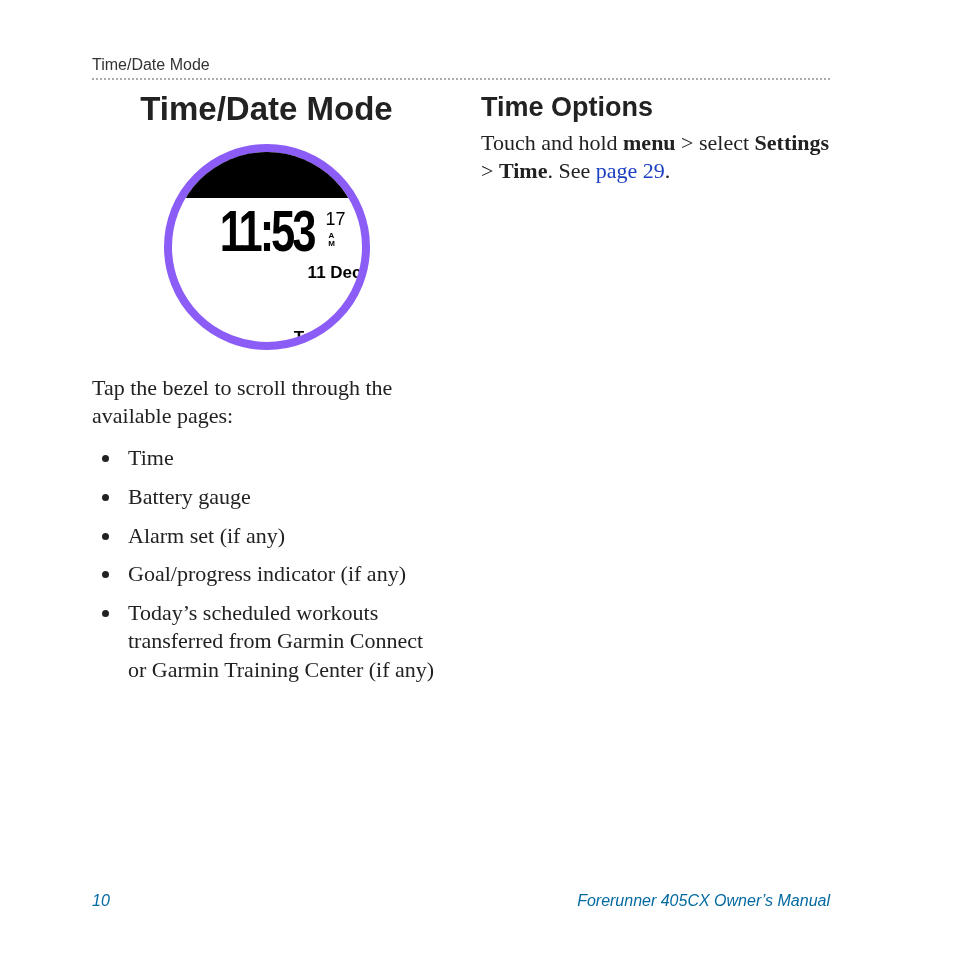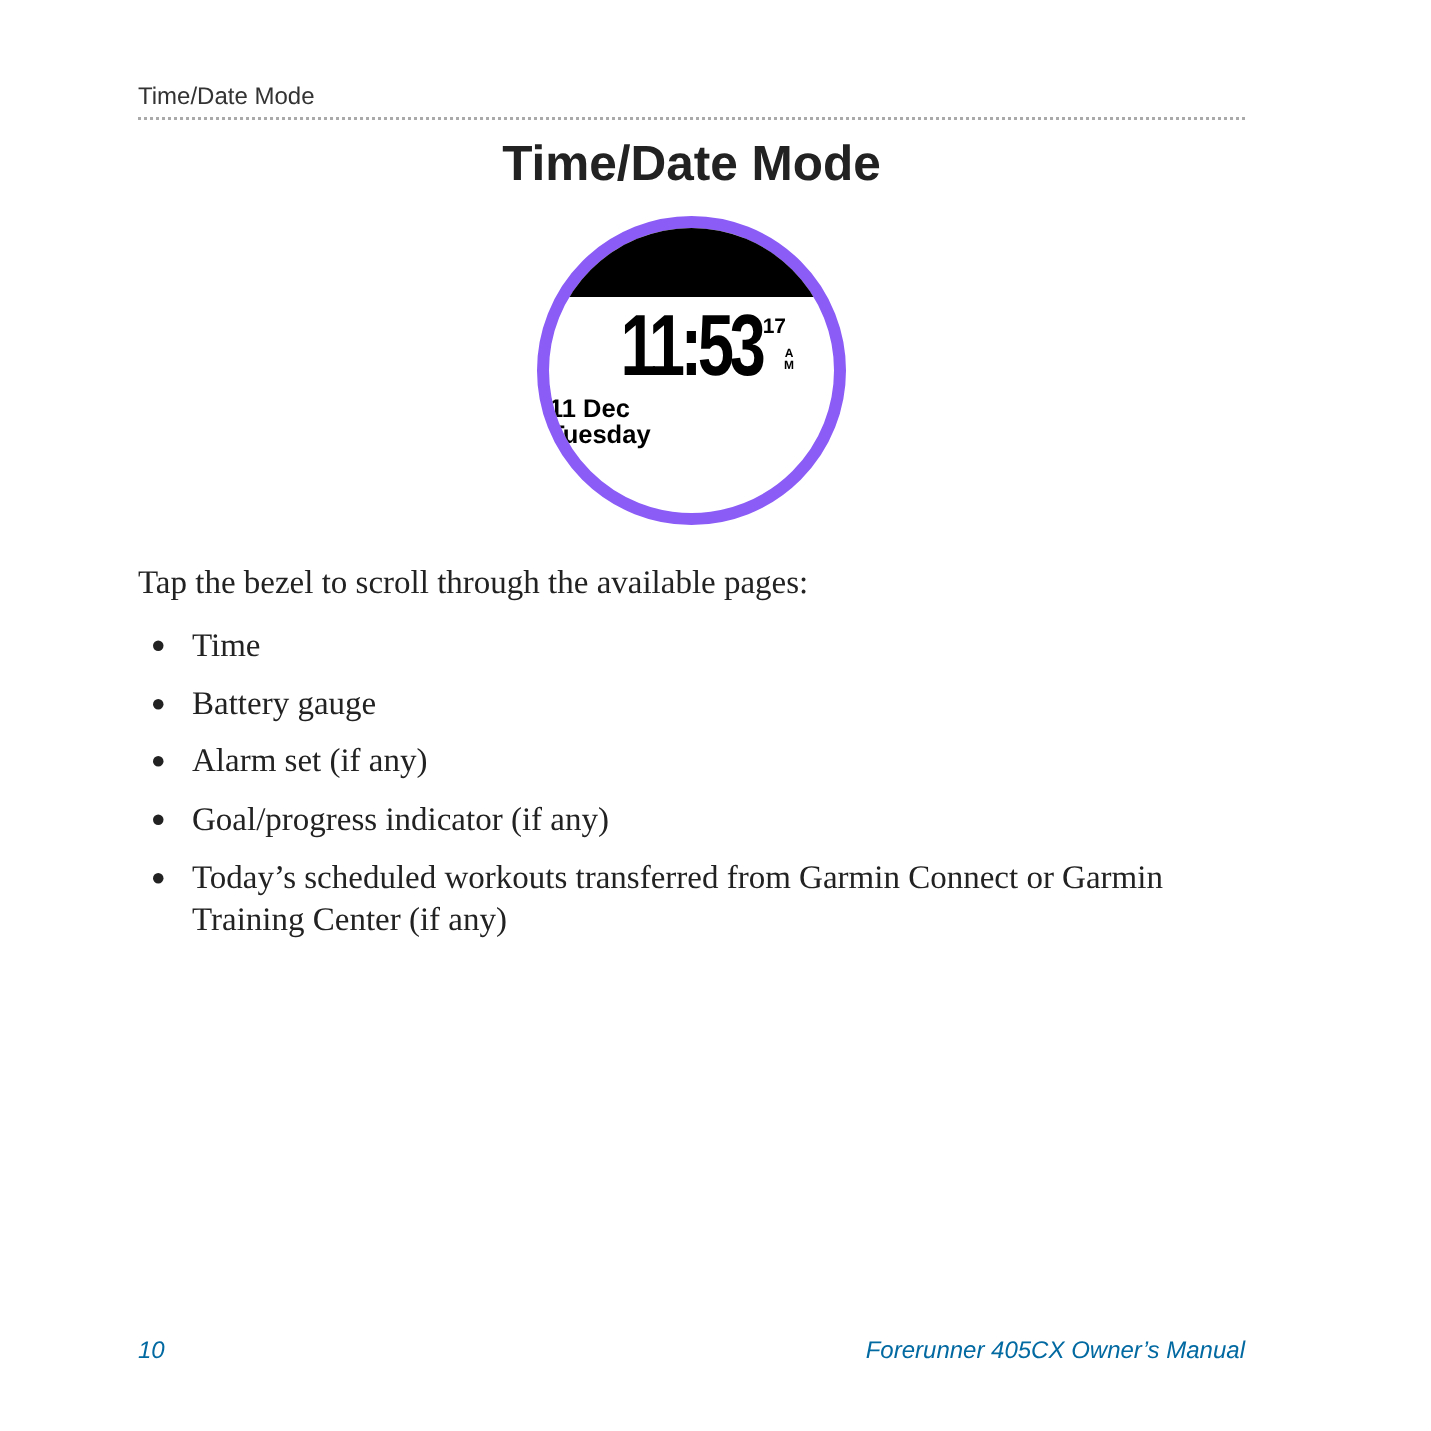--- a/index.html
+++ b/index.html
@@ -100,51 +100,52 @@
       font-size: 58px;
       font-weight: 900;
       letter-spacing: -4px;
       transform: scaleX(0.75);
       transform-origin: center;
       line-height: 1;
     }
     .sec {
       position: absolute;
       top: 7px;
-      right: 32px;
-      font-size: 14px;
-      font-weight: bold;
+      right: 16px;
+      font-size: 18px;
+      font-weight: normal;
     }
     .ampm {
       position: absolute;
       right: 24px;
       top: 30px;
       font-size: 8px;
       font-weight: bold;
       line-height: 1;
       text-align: center;
       width: 12px;
     }
     .date-row {
       position: absolute;
       top: 112px;
       left: 0; right: 0;
-      text-align: left;
+      text-align: right;
       font-family: Arial, Helvetica, sans-serif;
     }
     .date1 {
       font-size: 17px;
       font-weight: bold;
       letter-spacing: 0;
       line-height: 1;
     }
     .date2 {
       font-size: 17px;
       font-weight: bold;
       line-height: 1.05;
+      margin-top: 48px;
     }
 
     .footer {
       position: absolute;
       left: 92px; right: 80px;
       bottom: 44px;
       display: flex;
       justify-content: space-between;
       font-family: Arial, Helvetica, sans-serif;
       font-size: 16px;
@@ -189,20 +190,29 @@
       <ul class="pages">
         <li>Time</li>
         <li>Battery gauge</li>
         <li>Alarm set (if any)</li>
         <li>Goal/progress indicator (if any)</li>
         <li>Today’s scheduled workouts transferred from Garmin Connect or Garmin Training Center (if any)</li>
       </ul>
 
     </div>
 
+    <div class="col">
+
+      <div class="h2">Time Options</div>
+
+      <p class="p">
+        <span>Touch and hold </span><span class="bold">menu</span><span> &gt; select </span><span class="bold">Settings</span><span> &gt; </span><span class="bold">Time</span><span>. See </span><span class="blue">page 29</span><span>.</span>
+      </p>
+
+    </div>
 
   </div>
 
   <div class="footer">
     <span>10</span>
     <span>Forerunner 405CX Owner’s Manual</span>
   </div>
 
 </div>
 

